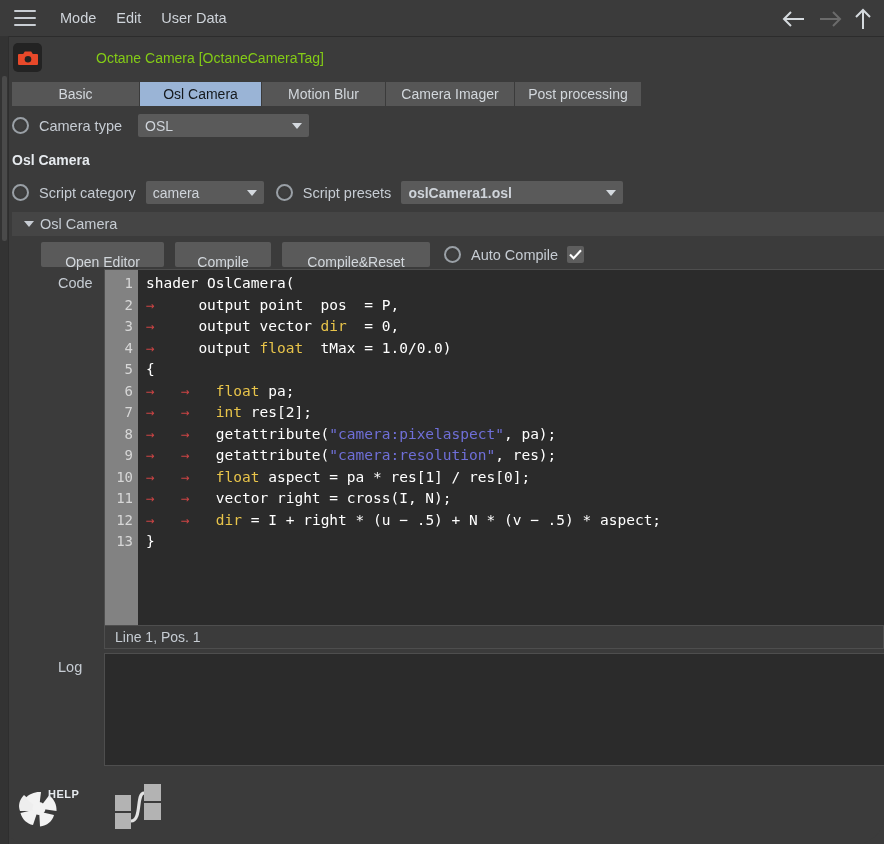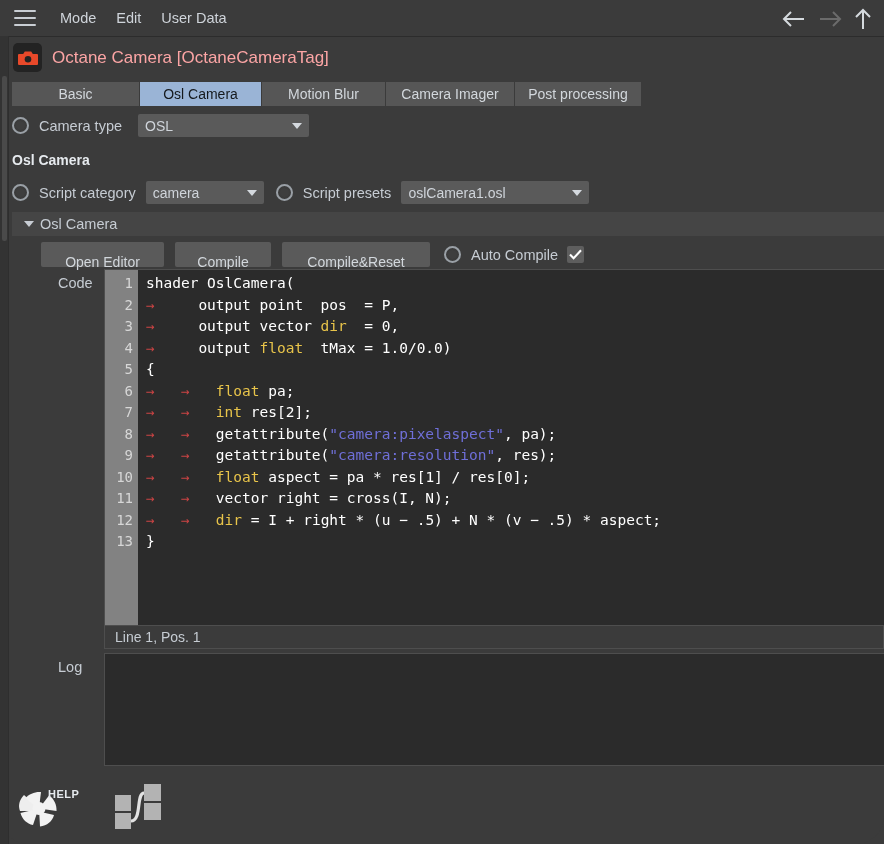--- a/index.html
+++ b/index.html
@@ -59,21 +59,21 @@
     position: absolute; left: 9px; top: 37px;
     width: 875px; height: 41px;
     display: flex; align-items: center;
     background: #3b3b3b;
   }
   .obj-icon {
     width: 29px; height: 29px; margin-left: 4px; margin-right: 10px;
     background: #232323; border-radius: 5px;
     display: flex; align-items: center; justify-content: center;
   }
-  .obj-title { font-size: 17px; color: #fca5a5; }
+  .obj-title { font-size: 14px; color: #84cc16; margin-left: 44px; }
 
   
   .tabrow {
     position: absolute; left: 12px; top: 82px;
     height: 24px; display: flex;
   }
   .tab {
     height: 24px; line-height: 24px;
     background: #565656; color: #d2d7dc;
     font-size: 14px; text-align: center;
@@ -260,21 +260,21 @@
 
   <div class="row" style="left:12px; top:181px;">
     <div class="radio"></div>
     <div class="lbl" style="margin-left:10px;">Script category</div>
     <div class="dd" style="width:118px; margin-left:10px;">
       <span class="v">camera</span>
       <div class="chev"></div>
     </div>
     <div class="radio" style="margin-left:12px;"></div>
     <div class="lbl" style="margin-left:10px;">Script presets</div>
-    <div class="dd" style="width:188px; margin-left:10px;">
+    <div class="dd" style="width:222px; margin-left:10px;font-weight:bold;">
       <span class="v">oslCamera1.osl</span>
       <div class="chev"></div>
     </div>
   </div>
 
   <div class="grouphdr">
     <div class="tri"></div>
     <div class="gt">Osl Camera</div>
   </div>
 

